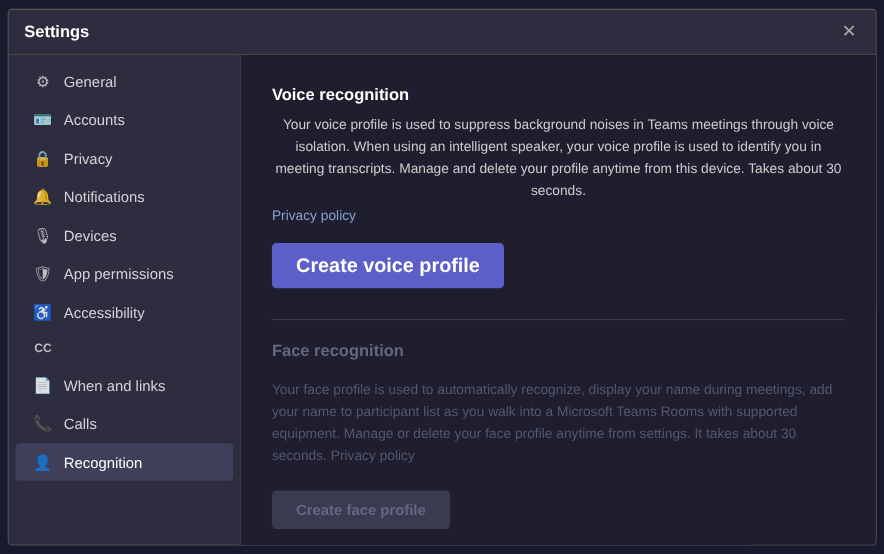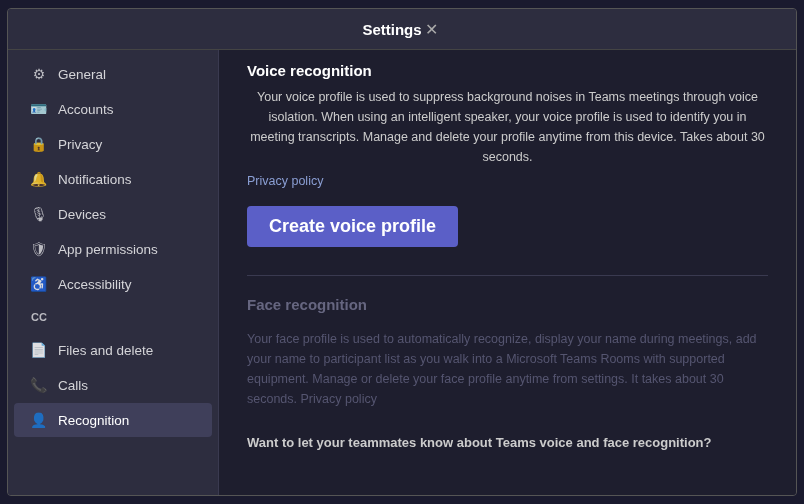--- a/index.html
+++ b/index.html
@@ -19,21 +19,21 @@
       background: #2d2d3f;
       border: 1px solid #555;
       display: flex;
       flex-direction: column;
       border-radius: 4px;
       overflow: hidden;
     }
     .titlebar {
       display: flex;
       align-items: center;
-      justify-content: center;
+      justify-content: space-between;
       padding: 10px 14px;
       background: #2d2d3f;
       border-bottom: 1px solid #444;
       flex-shrink: 0;
     }
     .titlebar-title {
       color: #ffffff;
       font-size: 15px;
       font-weight: 600;
     }
@@ -77,21 +77,21 @@
     .sidebar-icon {
       font-size: 14px;
       width: 18px;
       text-align: center;
       flex-shrink: 0;
       opacity: 0.85;
     }
     .main {
       flex: 1;
       background: #1e1e2e;
-      padding: 12px 28px;
+      padding: 28px 28px;
       overflow-y: auto;
       border-left: 1px solid #3a3a50;
     }
     .section-title {
       color: #ffffff;
       font-size: 15px;
       font-weight: 700;
       margin-bottom: 8px;
     }
     .section-desc {
@@ -210,21 +210,21 @@
         <span class="sidebar-icon">♿</span>
         <span>Accessibility</span>
       </div>
 
       <div class="sidebar-item">
         <span class="sidebar-icon" style="font-size:11px;font-weight:700;">CC</span>
       </div>
 
       <div class="sidebar-item">
         <span class="sidebar-icon">📄</span>
-        <span>Files and delete</span>
+        <span>When and links</span>
       </div>
 
       <div class="sidebar-item">
         <span class="sidebar-icon">📞</span>
         <span>Calls</span>
       </div>
 
       <div class="sidebar-item active">
         <span class="sidebar-icon">👤</span>
         <span>Recognition</span>
@@ -243,20 +243,21 @@
       </div>
 
       <hr class="divider">
 
       <div>
         <div class="section-title-muted">Face recognition</div>
         <p class="section-desc-muted">
           Your face profile is used to automatically recognize, display your name during meetings, add your name to participant list as you walk into a Microsoft Teams Rooms with supported equipment. Manage or delete your face profile anytime from settings. It takes about 30 seconds. <a href="#" class="section-link-muted">Privacy policy</a>
         </p>
         <br>
+        <button class="btn-disabled">Create face profile</button>
       </div>
 
       <div class="bottom-section">
         <div class="bottom-title">Want to let your teammates know about Teams voice and face recognition?</div>
 
       </div>
 
     </div>
   </div>
 </div>

